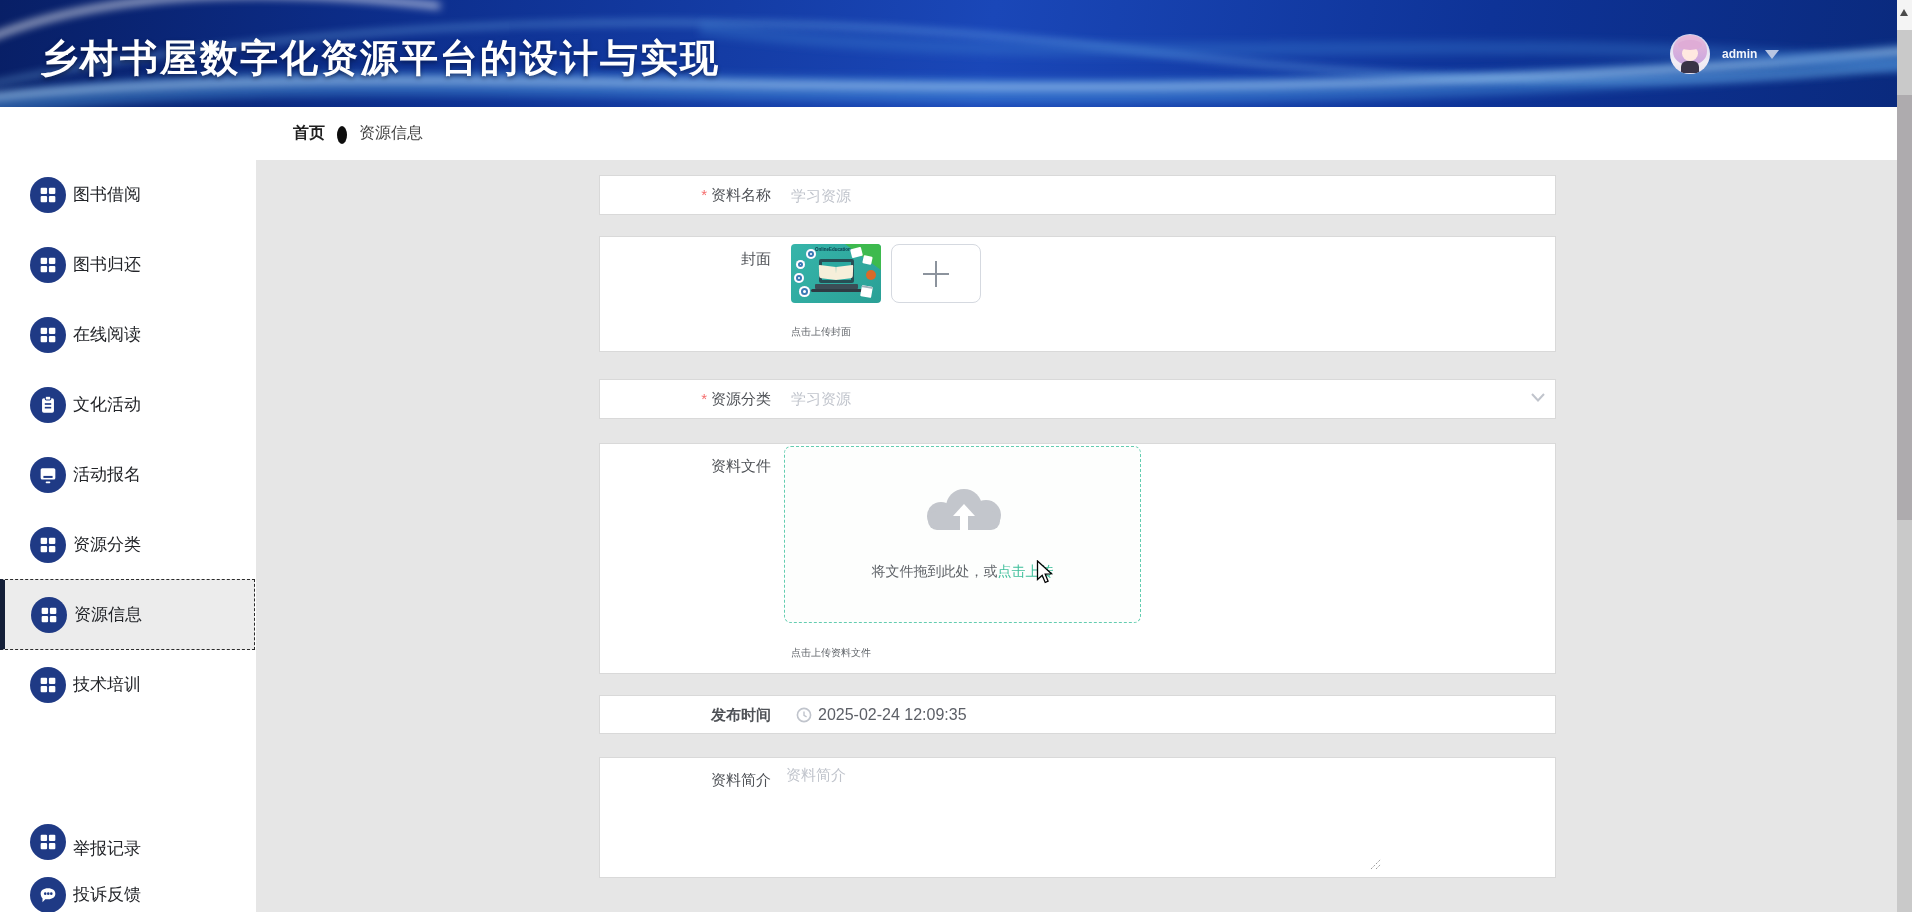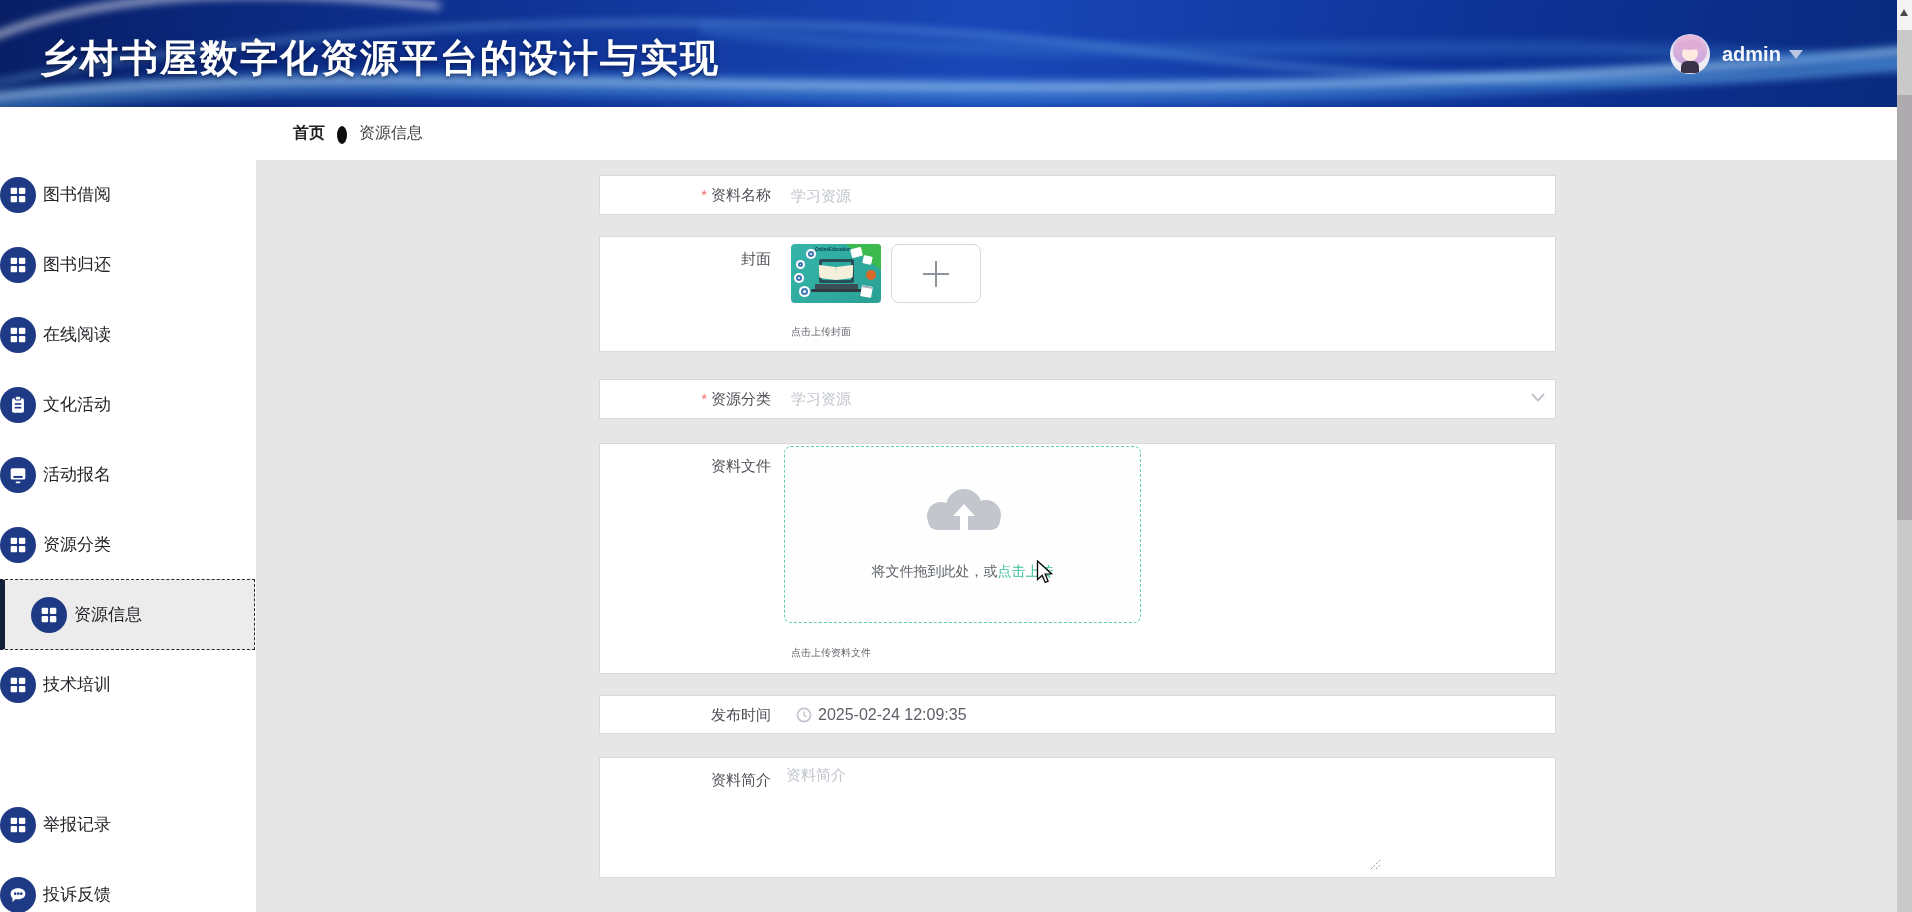--- a/index.html
+++ b/index.html
@@ -14,35 +14,35 @@
   .banner-title { position:absolute; left:40px; top:33px; color:#ffffff; font-size:38px; font-weight:bold;
     letter-spacing:2px; text-shadow:0 2px 4px rgba(0,0,0,.4); white-space:nowrap; }
   .user-menu { position:absolute; left:1670px; top:34px; display:flex; align-items:center; cursor:pointer; }
   .avatar { width:40px; height:40px; border-radius:50%; overflow:hidden; position:relative;
     background:linear-gradient(180deg,#cdd4f0 0%,#f4eef5 70%,#e8e2ee 100%); flex:0 0 auto; }
   .avatar .hair { position:absolute; left:3px; top:1px; width:34px; height:30px; border-radius:50% 50% 45% 45%;
     background:linear-gradient(180deg,#e9b9d8,#c9a6e0); }
   .avatar .face { position:absolute; left:12px; top:12px; width:16px; height:15px; border-radius:50%; background:#ffe9e0; }
   .avatar .bang { position:absolute; left:8px; top:6px; width:24px; height:10px; border-radius:50%; background:#dfacd6; }
   .avatar .body { position:absolute; left:11px; top:27px; width:18px; height:12px; border-radius:6px 6px 0 0; background:#3a3347; }
-  .user-name { color:#f2f5fb; font-size:20px; font-weight:bold; margin-left:12px; }
+  .user-name { color:#f2f5fb; font-size:12px; font-weight:bold; margin-left:12px; }
   .user-caret { width:0; height:0; margin-left:8px; border-left:7px solid transparent;
     border-right:7px solid transparent; border-top:9px solid #b9c6e2; }
 
   
   .crumb-bar { position:absolute; left:0; top:107px; width:1897px; height:53px; background:#ffffff; }
   .crumbs { position:absolute; left:293px; top:16px; display:flex; align-items:flex-end; font-size:16px; }
   .crumb-home { color:#1f1f1f; font-weight:bold; }
   .crumb-sep { width:10px; height:18px; background:#0d0d0d; border-radius:50% / 50%; margin:0 12px; }
   .crumb-cur { color:#454545; }
 
   
   .sidebar { position:absolute; left:0; top:107px; width:256px; height:805px; background:#ffffff; }
   .side-item { position:absolute; left:0; width:255px; height:71px; display:flex; align-items:center;
-    cursor:pointer; background:transparent; }
+    padding-left:30px; cursor:pointer; background:transparent; }
   .side-item.active { background:#ececec; border:1px dashed #2b2b2b; border-left:5px solid #141f38; padding-left:26px; }
   .side-ico { width:36px; height:36px; border-radius:50%; background:#1f3a85; display:flex;
     align-items:center; justify-content:center; flex:0 0 auto; }
   .side-ico svg { width:22px; height:22px; }
   .side-label { margin-left:7px; font-size:17px; color:#222428; }
 
   
   .content { position:absolute; left:256px; top:160px; width:1641px; height:752px; background:#e6e6e6; }
   .row { position:absolute; left:343px; width:957px; background:#ffffff; border:1px solid #d9d9d9; }
   .row-label { position:absolute; left:0; top:0; width:171px; text-align:right; font-size:15px; color:#4e5156; }
@@ -262,21 +262,21 @@
             <g fill="#ffffff">
               <rect x="4" y="4" width="7" height="7" rx="1.2"></rect>
               <rect x="13" y="4" width="7" height="7" rx="1.2"></rect>
               <rect x="4" y="13" width="7" height="7" rx="1.2"></rect>
               <rect x="13" y="13" width="7" height="7" rx="1.2"></rect>
             </g>
           </svg>
         </span>
         <span class="side-label">技术培训</span>
       </div>
-      <div class="side-item" style="top: 682px;">
+      <div class="side-item" style="top: 682px; align-items: flex-end;">
         <span class="side-ico">
           <svg viewBox="0 0 24 24">
             <g fill="#ffffff">
               <rect x="4" y="4" width="7" height="7" rx="1.2"></rect>
               <rect x="13" y="4" width="7" height="7" rx="1.2"></rect>
               <rect x="4" y="13" width="7" height="7" rx="1.2"></rect>
               <rect x="13" y="13" width="7" height="7" rx="1.2"></rect>
             </g>
           </svg>
         </span>
@@ -353,21 +353,21 @@
             <div class="arr-stem"></div>
         </div>
         <div class="dz-text">
           <span>将文件拖到此处，或</span><span class="dz-link">点击上传</span>
         </div>
       </div>
       <div class="hint" style="top:202px;">点击上传资料文件</div>
     </div>
 
     <div class="row r5">
-      <div class="row-label" style="line-height:37px;">发布时间</div>
+      <div class="row-label" style="line-height:37px;font-weight:bold;">发布时间</div>
       <svg class="clock" width="16" height="16" viewBox="0 0 16 16">
         <circle cx="8" cy="8" r="6.6" fill="none" stroke="#c0c4cc" stroke-width="1.6"></circle>
         <polyline points="8,4.5 8,8.4 10.6,9.8" fill="none" stroke="#c0c4cc" stroke-width="1.4"></polyline>
       </svg>
       <span class="dt-value">2025-02-24 12:09:35</span>
     </div>
 
     <div class="row r6">
       <div class="row-label toplab">资料简介</div>
       <textarea class="intro-ta" placeholder="资料简介" style=""></textarea>

